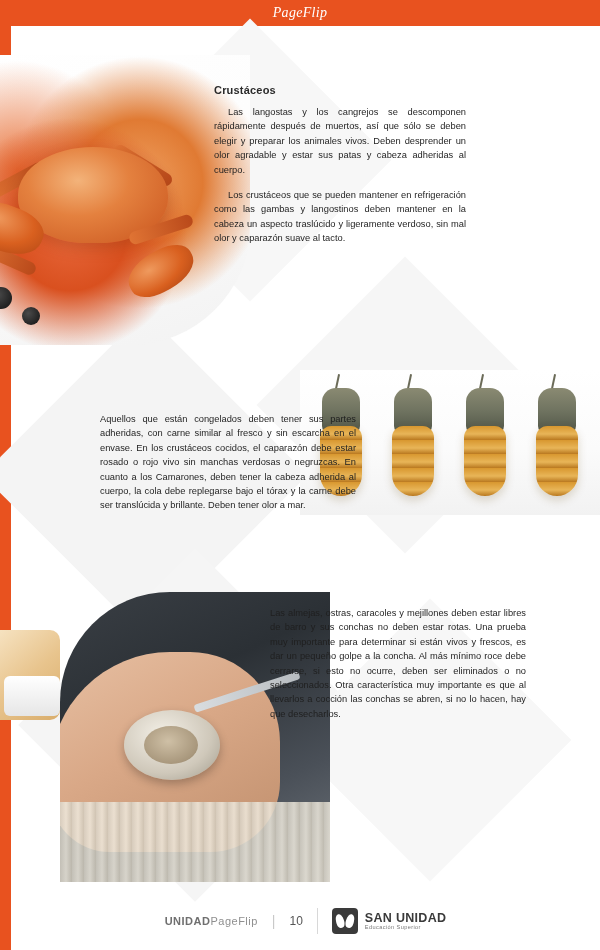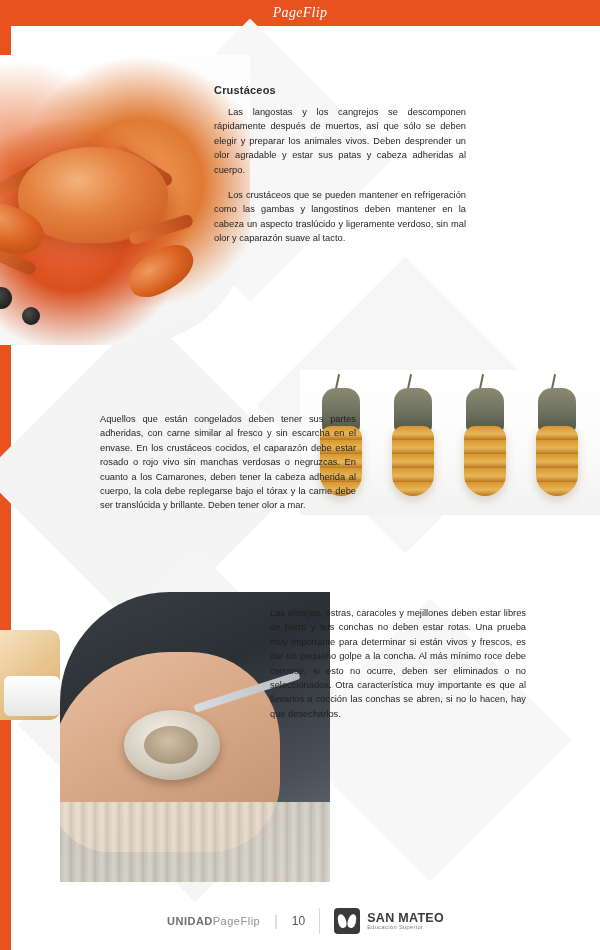--- a/index.html
+++ b/index.html
@@ -330,19 +330,19 @@
   <div class="footer">
     <div class="footer-brand">
       <b>UNIDAD</b><span>PageFlip</span>
     </div>
     <span class="footer-sep">|</span>
     <span class="footer-page">10</span>
     <div class="footer-divider"></div>
     <div class="logo-wrap">
       <div class="logo-mark"></div>
       <div>
-        <div class="logo-text-main">SAN MATEO</div>
+        <div class="logo-text-main">SAN UNIDAD</div>
         <div class="logo-text-sub">Educación Superior</div>
       </div>
     </div>
   </div>
 
 </div>
 
 </body></html>

